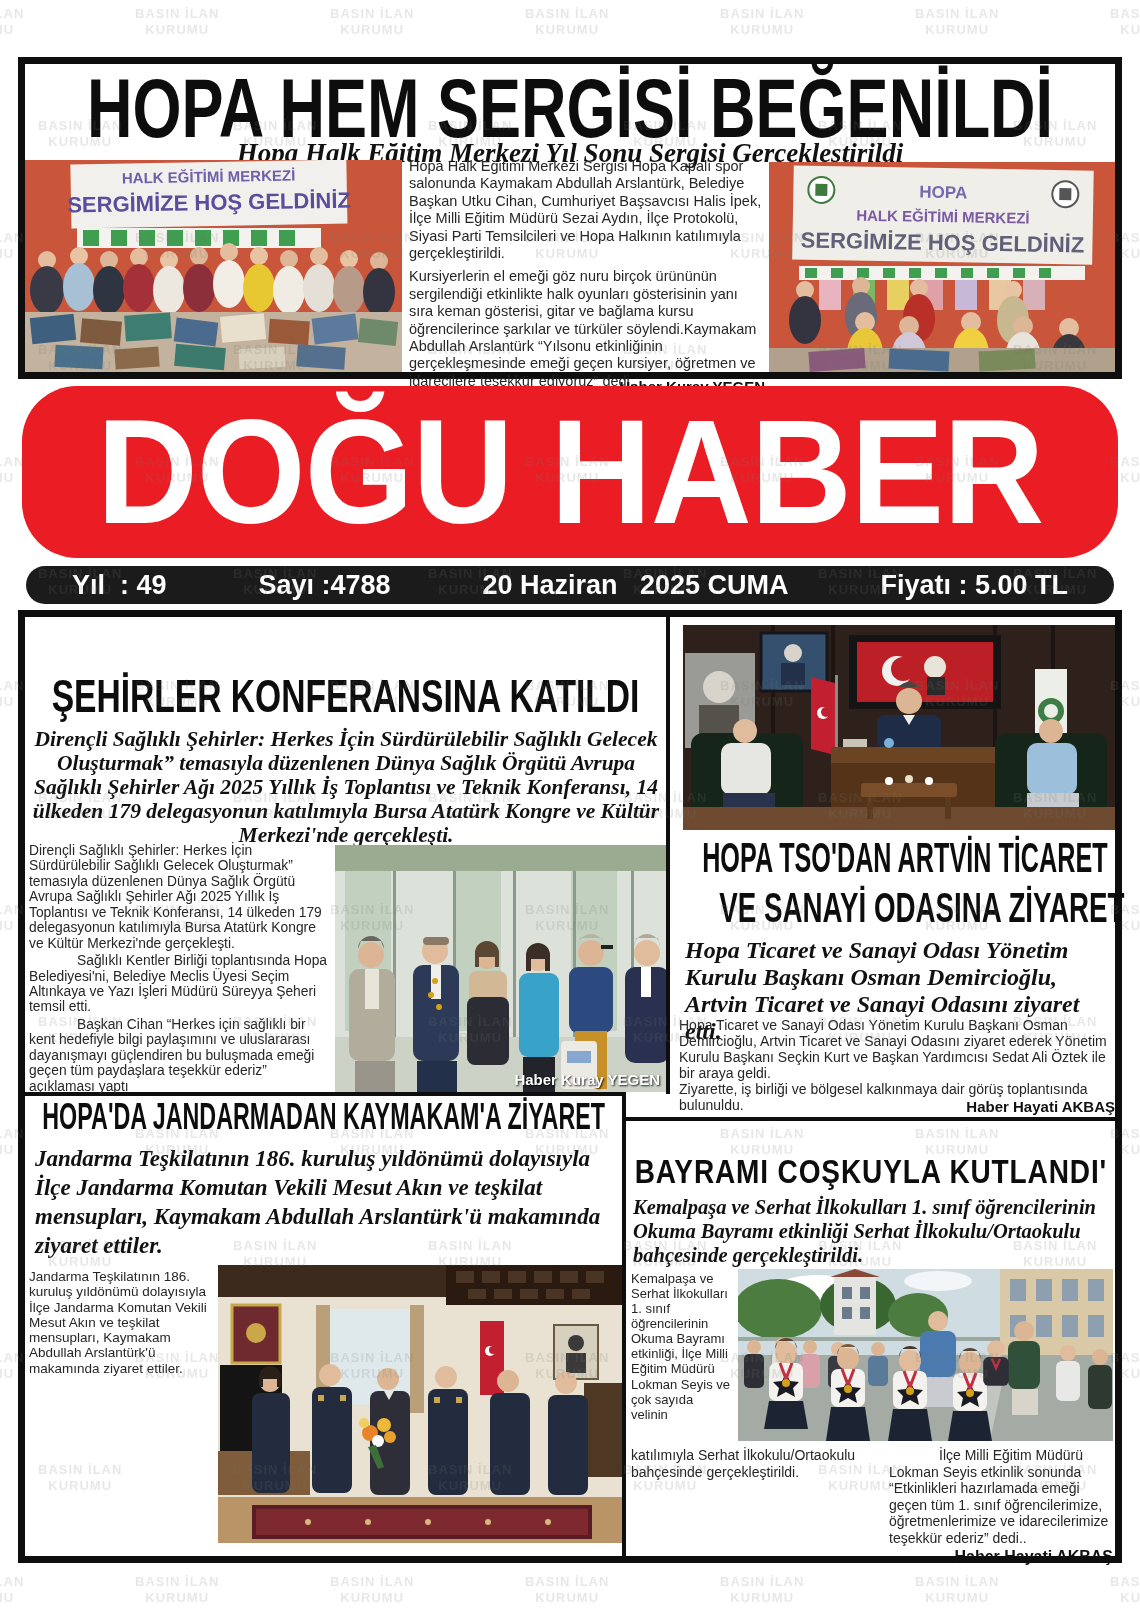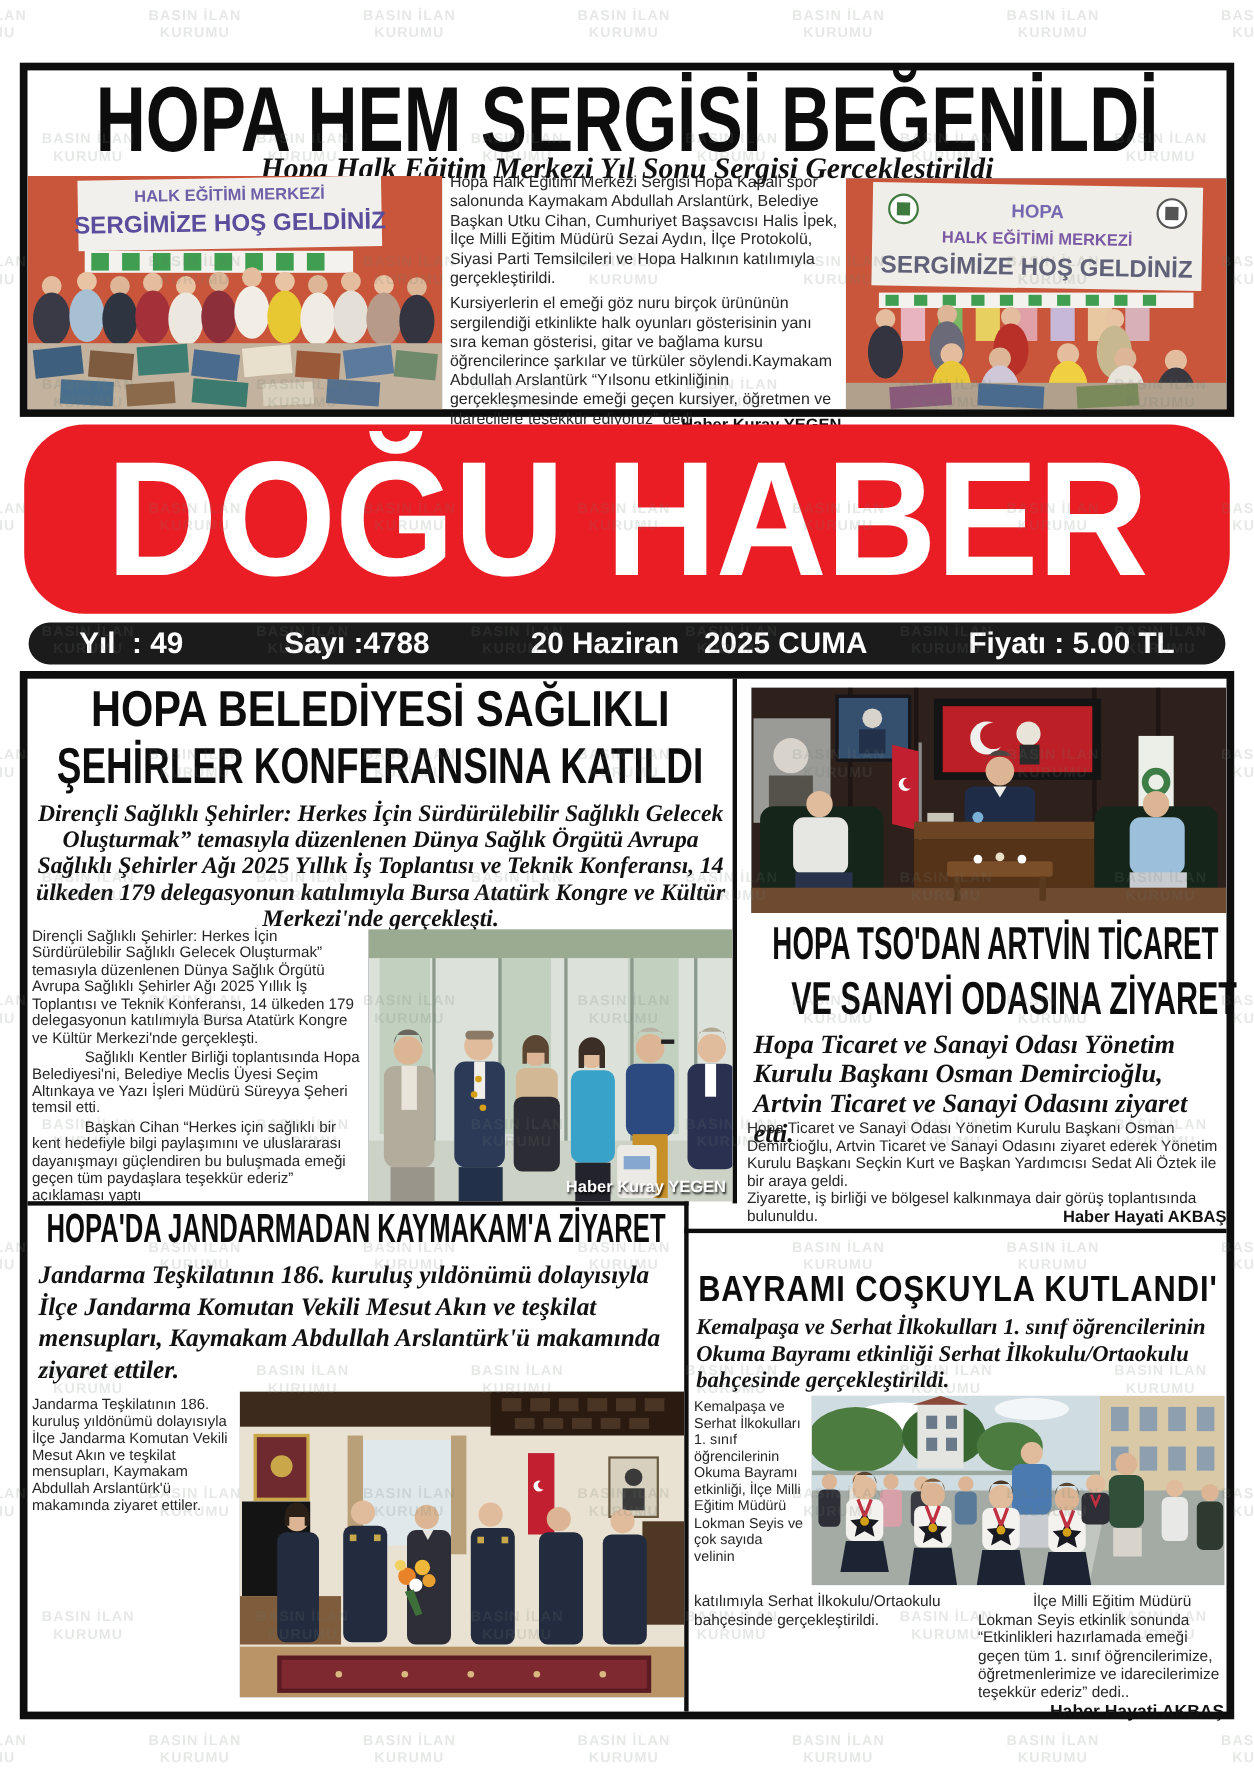--- a/index.html
+++ b/index.html
@@ -195,23 +195,20 @@
   <span>Fiyatı : 5.00 TL</span>
 </div>
 
 <div class="frame" style="left:18px;top:610px;width:1104px;height:953px;">
 
   <div class="vdiv" style="left:641px;top:0;width:4px;height:477px;"></div>
   <div class="hdiv" style="left:0;top:475px;width:601px;height:4px;"></div>
   <div class="vdiv" style="left:597px;top:475px;width:4px;height:464px;"></div>
   <div class="hdiv" style="left:597px;top:500px;width:493px;height:4px;"></div>
 
-  <div class="cline" style="top:4px;width:641px;">
-    <span style="font-size:46px;transform:scaleX(0.82);">HOPA BELEDİYESİ SAĞLIKLI</span>
-  </div>
   <div class="cline" style="top:56px;width:641px;">
     <span style="font-size:46px;transform:scaleX(0.73);">ŞEHİRLER KONFERANSINA KATILDI</span>
   </div>
   <div class="abs serifsub" style="left:6px;top:110px;width:630px;text-align:center;font-size:21.5px;line-height:1.12;">Dirençli Sağlıklı Şehirler: Herkes İçin Sürdürülebilir Sağlıklı Gelecek Oluşturmak” temasıyla düzenlenen Dünya Sağlık Örgütü Avrupa Sağlıklı Şehirler Ağı 2025 Yıllık İş Toplantısı ve Teknik Konferansı, 14 ülkeden 179 delegasyonun katılımıyla Bursa Atatürk Kongre ve Kültür Merkezi'nde gerçekleşti.</div>
 
   <div class="abs body-txt ind" style="left:4px;top:226px;width:300px;font-size:13.8px;line-height:1.12;">
     <p style="margin-bottom:2px;">Dirençli Sağlıklı Şehirler: Herkes İçin Sürdürülebilir Sağlıklı Gelecek Oluşturmak” temasıyla düzenlenen Dünya Sağlık Örgütü Avrupa Sağlıklı Şehirler Ağı 2025 Yıllık İş Toplantısı ve Teknik Konferansı, 14 ülkeden 179 delegasyonun katılımıyla Bursa Atatürk Kongre ve Kültür Merkezi'nde gerçekleşti.</p>
     <p class="i1" style="margin-bottom:2px;">Sağlıklı Kentler Birliği toplantısında Hopa Belediyesi'ni, Belediye Meclis Üyesi Seçim Altınkaya ve Yazı İşleri Müdürü Süreyya Şeheri temsil etti.</p>
     <p class="i1">Başkan Cihan “Herkes için sağlıklı bir kent hedefiyle bilgi paylaşımını ve uluslararası dayanışmayı güçlendiren bu buluşmada emeği geçen tüm paydaşlara teşekkür ederiz” açıklaması yaptı</p>
   </div>

